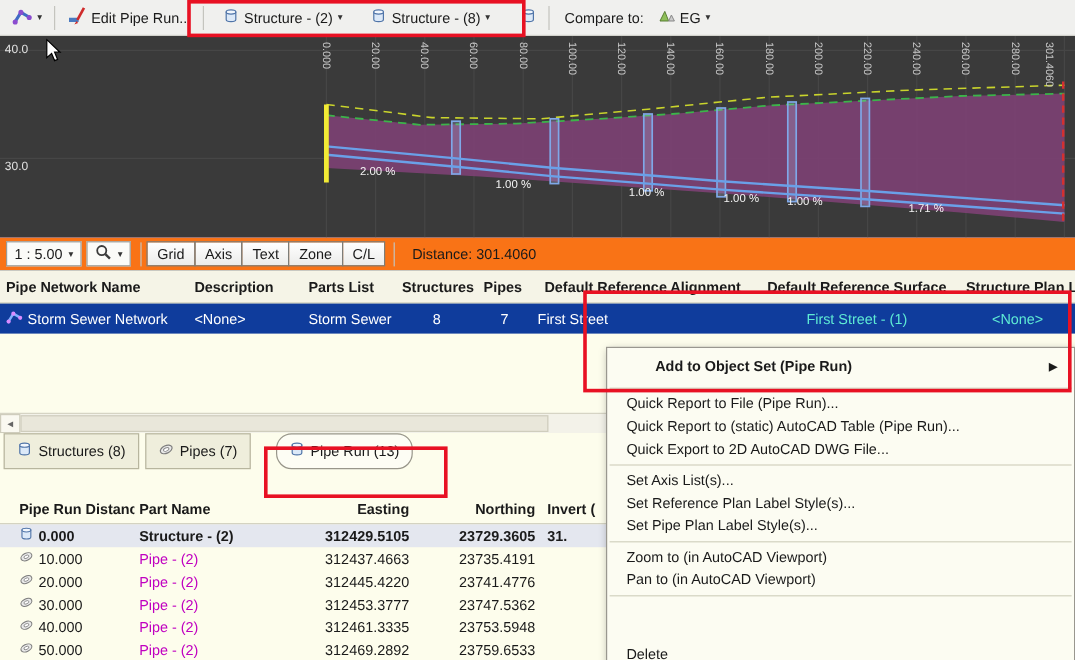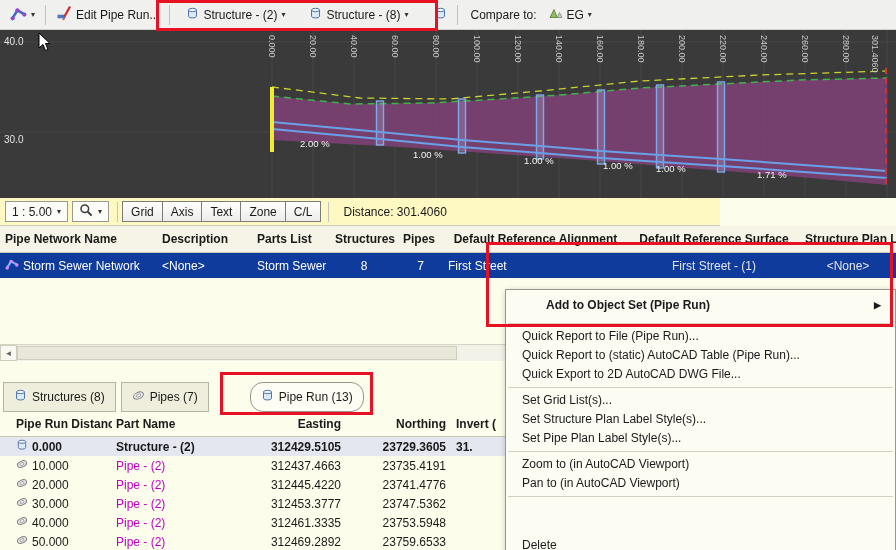--- a/index.html
+++ b/index.html
@@ -15,53 +15,53 @@
   .tsep { width:1px; height:20px; background:#c4c4be; margin:0 4px; flex:none; }
 
   
   .profile { position:absolute; left:0; top:30px; width:896px; height:168px; background:#1d4ed8; }
   .elev-label { position:absolute; color:#e2e2e2; font-size:10px; }
   .st-label { position:absolute; top:5px; color:#c8c8c8; font-size:9px; white-space:nowrap;
               transform-origin:0 0; transform:rotate(90deg); }
   .slope { position:absolute; color:#f2f2f2; font-size:9.5px; white-space:nowrap; }
 
   
-  .ptoolbar { position:absolute; left:0; top:198px; width:720px; height:28px; background:#fef9c3;
+  .ptoolbar { position:absolute; left:0; top:198px; width:896px; height:28px; background:#f97316;
               border-bottom:1px solid #c9c9c2; display:flex; align-items:center; padding:0 5px; }
   .pdrop { display:flex; align-items:center; gap:5px; height:21px; padding:1px 6px;
            border:1px solid #9a9a94; background:#fbfbf8; margin-right:4px; }
   .pbtn { height:21px; padding:2px 8px; border:1px solid #7d7d78; background:linear-gradient(#ffffff,#ececea);
           display:flex; align-items:center; margin-right:-1px; }
   .dist { margin-left:10px; white-space:nowrap; }
 
   
   .nettable { position:absolute; left:0; top:226px; width:896px; height:118px; background:#fdfdec; }
   .net-head { display:flex; height:27px; align-items:center; background:#f5f4e7;
               border-bottom:1px solid #c9c8b6; font-weight:bold; }
   .net-row { display:flex; height:25px; align-items:center; background:#0f3c9c; color:#ffffff; }
   .c { padding:0 5px; overflow:hidden; white-space:nowrap; }
   .cn1{width:157px; display:flex; align-items:center; gap:4px;} .cn2{width:95px;} .cn3{width:78px;}
   .cn4{width:68px;} .cn5{width:45px;} .cn6{width:185px;} .cn7{width:172px;} .cn8{flex:1;}
   .hcenter{ text-align:center; }
-  .amber { color:#e5e5e5; }
+  .amber { color:#5eead4; }
 
   
   .hscroll { position:absolute; left:0; top:344px; width:896px; height:17px; background:#f3f2e9;
              border-top:1px solid #d6d4c4; display:flex; align-items:stretch; }
   .sbtn { width:17px; border:1px solid #cfcdbd; background:#faf9f1; color:#666; font-size:8px;
           display:flex; align-items:center; justify-content:center; flex:none; }
   .sthumb { width:440px; margin:1px 0; background:#e9e7da; border:1px solid #cfcdbd; }
 
   
   .panel { position:absolute; left:0; top:361px; width:896px; height:189px; background:#fdfdec; }
-  .tabs { display:flex; align-items:flex-end; height:51px; padding:0 0 0 3px; }
+  .tabs { display:flex; align-items:flex-start; height:51px; padding:0 0 0 3px; }
   .tab { display:flex; align-items:center; gap:5px; height:30px; padding:0 10px; white-space:nowrap;
          border:1px solid #b7b59e; background:#efeedc; margin-right:5px; }
   .tab.active { background:#fdfdf4; border-color:#98968a; }
-  .tab-piperun { margin-left:36px;border-radius:13px; }
+  .tab-piperun { margin-left:16px;border-radius:13px; }
   .run-head { display:flex; height:25px; align-items:center; font-weight:bold;
               border-bottom:1px solid #cac9b6; }
   .run-row { display:flex; height:19px; align-items:center; }
   .run-row.sel { background:#e4e7ef; font-weight:bold; }
   .cr1{width:112px; display:flex; align-items:center; gap:4px; padding-left:16px;}
   .cr2{width:123px; padding-left:4px;} .cr3{width:110px; text-align:right; padding-right:4px;}
   .cr4{width:105px; text-align:right; padding-right:4px;} .cr5{flex:1; padding-left:6px;}
   .magenta { color:#c000c0; }
   .cell { overflow:hidden; white-space:nowrap; }
 
@@ -437,22 +437,22 @@
   <div class="menu">
     <div class="mi first">
       <span>Add to Object Set (Pipe Run)</span>
       <span class="arrow">▶</span>
     </div>
     <div class="msep"></div>
     <div class="mi">Quick Report to File (Pipe Run)...</div>
     <div class="mi">Quick Report to (static) AutoCAD Table (Pipe Run)...</div>
     <div class="mi">Quick Export to 2D AutoCAD DWG File...</div>
     <div class="msep"></div>
-    <div class="mi">Set Grid List(s)...</div>
-    <div class="mi">Set Structure Plan Label Style(s)...</div>
+    <div class="mi">Set Axis List(s)...</div>
+    <div class="mi">Set Reference Plan Label Style(s)...</div>
     <div class="mi">Set Pipe Plan Label Style(s)...</div>
     <div class="msep"></div>
     <div class="mi">Zoom to (in AutoCAD Viewport)</div>
     <div class="mi">Pan to (in AutoCAD Viewport)</div>
     <div class="msep"></div>
     <div class="mspacer"></div>
     <div class="mi">Delete</div>
   </div>
 
   <div class="redbox" style="left:156px; top:0; width:282px; height:31px;"></div>

